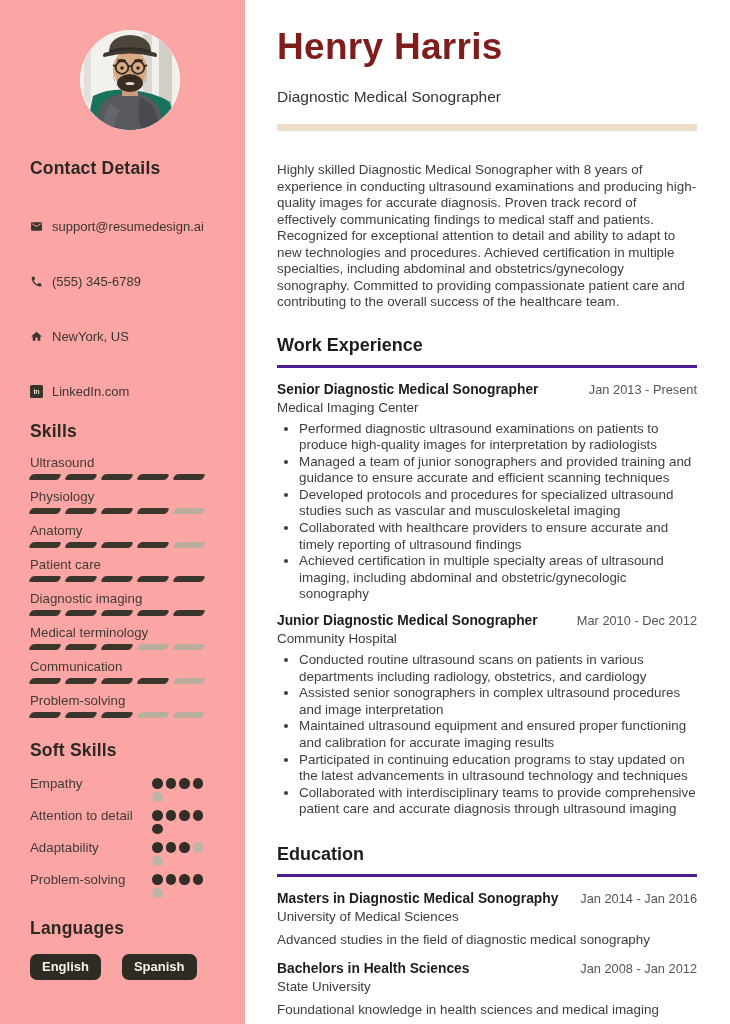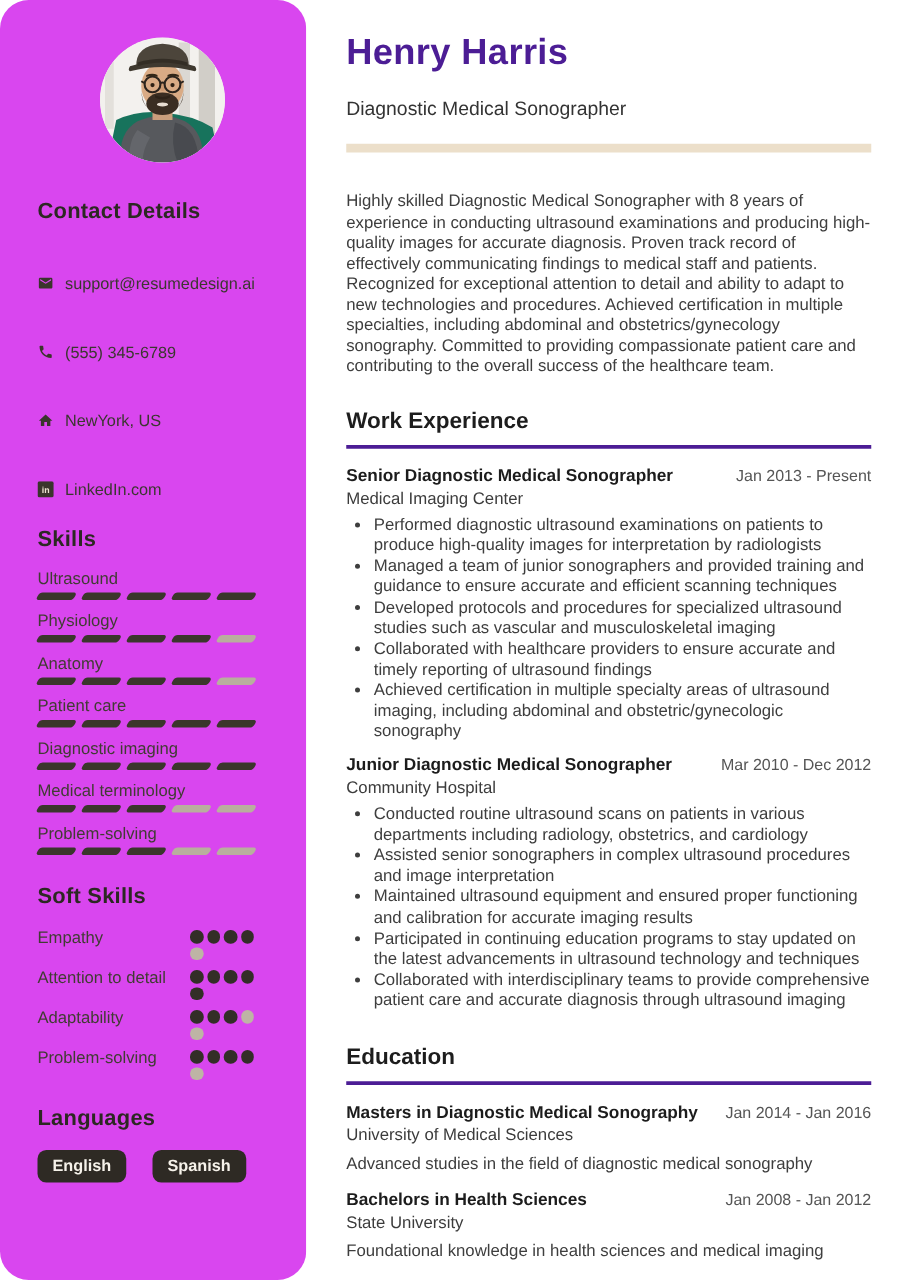--- a/index.html
+++ b/index.html
@@ -1,20 +1,20 @@
 <!DOCTYPE html>
 <html><head>
 <meta charset="utf-8">
 <style>
   * { margin:0; padding:0; box-sizing:border-box; }
   body { font-family:"Liberation Sans", sans-serif; background:#ffffff; }
   .page { display:flex; width:730px; height:1024px; overflow:hidden; background:#ffffff; }
 
   
-  .sidebar { width:245px; min-width:245px; background:#d946ef; padding:30px 16px 0 30px;border-radius:23px; }
+  .sidebar { width:245px; min-width:245px; background:#fca5a5; padding:30px 16px 0 30px; }
   .photo-wrap { width:100px; height:100px; border-radius:50%; overflow:hidden; margin:0 auto 28px auto; background:#f3f1ee; }
   .photo-wrap svg { display:block; width:100%; height:100%; }
   .side-h { font-size:17.5px; font-weight:700; color:#2c2822; letter-spacing:.2px; }
   .contact-list { margin-top:15px; }
   .contact-row { display:flex; align-items:center; gap:9px; margin-bottom:8px;margin-top:40px; }
   .contact-row svg { width:13px; height:13px; flex:0 0 13px; }
   .contact-text { font-size:13px; color:#3b372f; }
   .skills-sec { margin-top:22px; }
   .skill { margin-bottom:9px; }
   .skill-label { font-size:13.3px; color:#413c33; line-height:15px; }
@@ -26,21 +26,21 @@
   .soft-label { width:108px; font-size:13.3px; color:#413c33; line-height:17px; }
   .dots { display:flex; flex-wrap:wrap; gap:3px; width:52px; margin-left:14px; margin-top:3px; }
   .dot { width:10.5px; height:10.5px; border-radius:50%; background:#beb4a5; }
   .dot.on { background:#332e27; }
   .lang-sec { margin-top:20px; }
   .pill-row { display:flex; gap:21px; margin-top:15px; }
   .pill { background:#2e2a24; color:#f6f2ea; font-size:13px; font-weight:700; padding:5px 12px 6px 12px; border-radius:7px; }
 
   
   .main { flex:1; background:#ffffff; padding:26px 33px 0 32px; }
-  .name { font-size:29px; font-weight:700; color:#4c1d95; letter-spacing:.3px; }
+  .name { font-size:37px; font-weight:700; color:#7f1d1d; letter-spacing:.3px; }
   .subtitle { font-size:15.5px; color:#333333; margin-top:20px; }
   .accent-bar { height:7px; background:#ecdfca; margin-top:18px; }
   .summary { margin-top:31px; font-size:13.4px; line-height:16.5px; color:#3e3e3e; }
   .sec-h { font-size:18px; font-weight:700; color:#1d1d1d; padding-bottom:9px; border-bottom:3px solid #4c1d95; }
   .exp-sec { margin-top:24px; }
   .edu-sec { margin-top:26px; }
   .entry-head { display:flex; justify-content:space-between; align-items:baseline; margin-top:14px; }
   .entry-title { font-size:13.8px; font-weight:700; color:#1c1c1c; }
   .entry-date { font-size:12.8px; color:#555555; white-space:nowrap; margin-left:12px; }
   .entry-org { font-size:13.4px; color:#3c3c3c; margin-top:3px; }
@@ -181,20 +181,30 @@
         <div class="skill-label">Medical terminology</div>
         <div class="bar">
             <span class="seg on"></span>
             <span class="seg on"></span>
             <span class="seg on"></span>
             <span class="seg"></span>
             <span class="seg"></span>
           </div>
       </div>
       <div class="skill">
+        <div class="skill-label">Communication</div>
+        <div class="bar">
+            <span class="seg on"></span>
+            <span class="seg on"></span>
+            <span class="seg on"></span>
+            <span class="seg on"></span>
+            <span class="seg"></span>
+          </div>
+      </div>
+      <div class="skill">
         <div class="skill-label">Problem-solving</div>
         <div class="bar">
             <span class="seg on"></span>
             <span class="seg on"></span>
             <span class="seg on"></span>
             <span class="seg"></span>
             <span class="seg"></span>
           </div>
       </div>
     </section>

